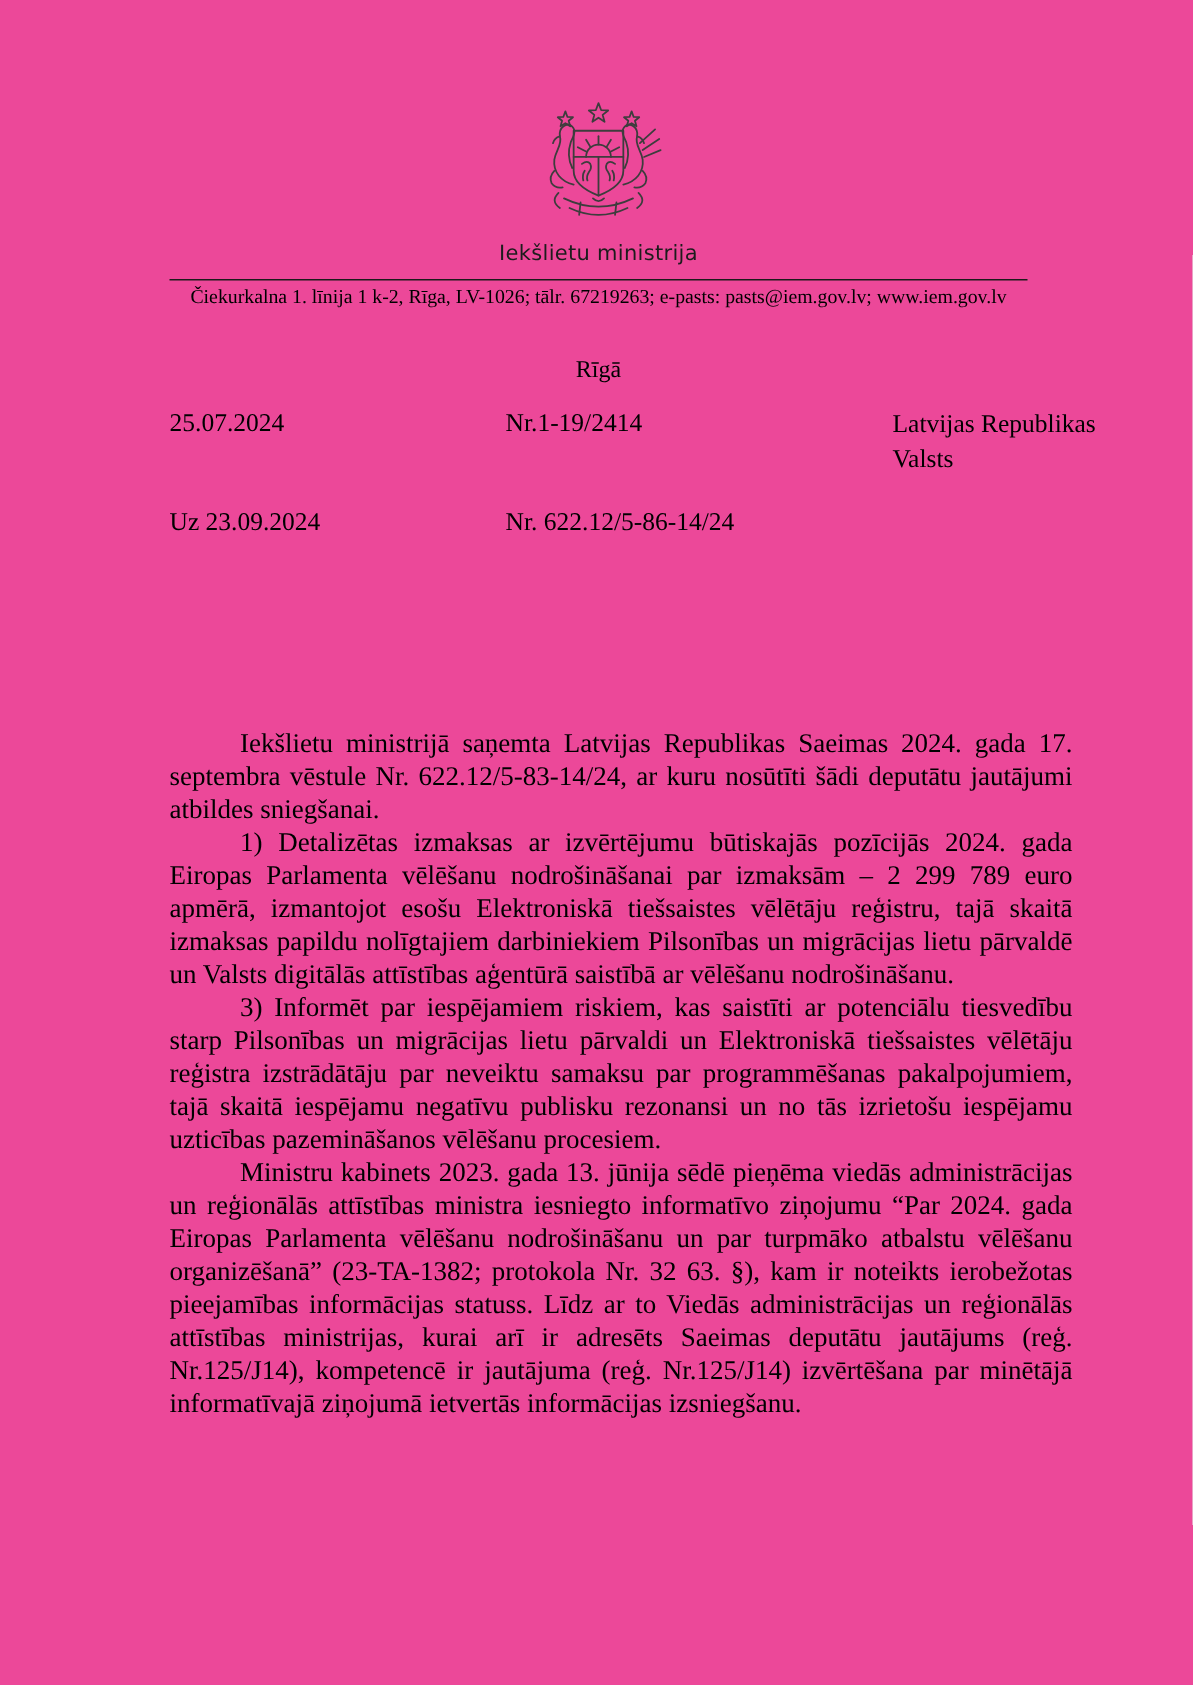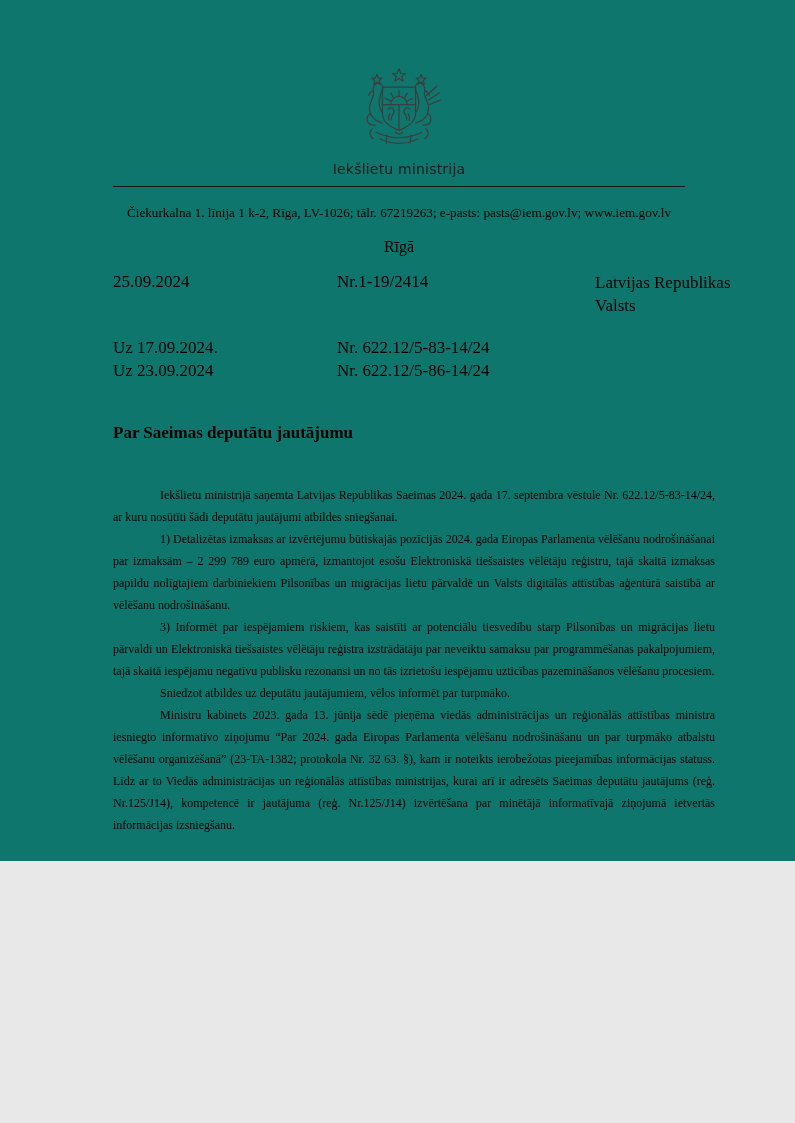--- a/index.html
+++ b/index.html
@@ -1,20 +1,20 @@
 <!DOCTYPE html>
 <html><head>
 <meta charset="utf-8">
 <style>
   html,body { margin:0; padding:0; background:#e8e8e8; }
   .page {
     position:relative;
-    width:795px; height:861px;
+    width:795px; height:1123px;
     margin:0 auto;
-    background:#0f766e;
+    background:#ec4899;
     color:#000;
     font-family:"Liberation Serif", serif;
     overflow:hidden;
   }
   
   .header {
     position:absolute;
     left:113px; top:66px;
     width:572px;
     text-align:center;
@@ -27,21 +27,21 @@
     margin-top:3px;
     letter-spacing:0.2px;
   }
   .header-rule {
     border:none;
     border-top:1.4px solid #1a1a1a;
     margin:9px 0 0 0;
   }
   .contact-line {
     font-size:13.2px;
-    margin-top:18px;
+    margin-top:3px;
     white-space:nowrap;
   }
   
   .place-line {
     position:absolute;
     left:113px; top:238px;
     width:572px;
     text-align:center;
     font-size:16px;
   }
@@ -71,21 +71,21 @@
     width:602px;
     font-size:17px;
     font-weight:bold;
     line-height:22.5px;
   }
   
   .body-text {
     position:absolute;
     left:113px; top:484px;
     width:602px;
-    font-size:12px;
+    font-size:18px;
     line-height:22px;
     text-align:justify;
   }
   .body-text p {
     margin:0;
     text-indent:47px;
   }
   .it { }
 </style>
 </head>
@@ -136,41 +136,35 @@
       <path d="M61,72 q4,4 8,0"></path>
     </svg>
     <div class="ministry-name">Iekšlietu ministrija</div>
     <hr class="header-rule">
     <div class="contact-line">Čiekurkalna 1. līnija 1 k-2, Rīga, LV-1026; tālr. 67219263; e-pasts: pasts@iem.gov.lv; www.iem.gov.lv</div>
   </div>
 
   <div class="place-line">Rīgā</div>
 
   <div class="meta-row">
-    <span class="meta-col-date">25.09.2024</span>
+    <span class="meta-col-date">25.07.2024</span>
     <span class="meta-col-number">Nr.1-19/2414</span>
     <span class="meta-col-addr">Latvijas Republikas Valsts</span>
   </div>
 
   <div class="refs">
-    <div class="ref-row">
-      <span class="ref-date">Uz 17.09.2024.</span>
-      <span class="ref-number">Nr. 622.12/5-83-14/24</span>
-    </div>
     <div class="ref-row">
       <span class="ref-date">Uz 23.09.2024</span>
       <span class="ref-number">Nr. 622.12/5-86-14/24</span>
     </div>
   </div>
 
   <div class="subject">
-    <div>Par Saeimas deputātu jautājumu</div>
   </div>
 
   <div class="body-text">
     <p><span>Iekšlietu ministrijā saņemta Latvijas Republikas Saeimas 2024. gada 17. septembra vēstule Nr. 622.12/5-83-14/24, ar kuru nosūtīti šādi deputātu jautājumi atbildes sniegšanai.</span></p>
     <p><span>1) Detalizētas izmaksas ar izvērtējumu būtiskajās pozīcijās 2024. gada Eiropas Parlamenta vēlēšanu nodrošināšanai par izmaksām – 2 299 789 </span><span class="it">euro</span><span> apmērā, izmantojot esošu Elektroniskā tiešsaistes vēlētāju reģistru, tajā skaitā izmaksas papildu nolīgtajiem darbiniekiem Pilsonības un migrācijas lietu pārvaldē un Valsts digitālās attīstības aģentūrā saistībā ar vēlēšanu nodrošināšanu.</span></p>
     <p><span>3) Informēt par iespējamiem riskiem, kas saistīti ar potenciālu tiesvedību starp Pilsonības un migrācijas lietu pārvaldi un Elektroniskā tiešsaistes vēlētāju reģistra izstrādātāju par neveiktu samaksu par programmēšanas pakalpojumiem, tajā skaitā iespējamu negatīvu publisku rezonansi un no tās izrietošu iespējamu uzticības pazemināšanos vēlēšanu procesiem.</span></p>
-    <p><span>Sniedzot atbildes uz deputātu jautājumiem, vēlos informēt par turpmāko.</span></p>
     <p><span>Ministru kabinets 2023. gada 13. jūnija sēdē pieņēma viedās administrācijas un reģionālās attīstības ministra iesniegto informatīvo ziņojumu “Par 2024. gada Eiropas Parlamenta vēlēšanu nodrošināšanu un par turpmāko atbalstu vēlēšanu organizēšanā” (23-TA-1382; protokola Nr. 32 63. §), kam ir noteikts ierobežotas pieejamības informācijas statuss. Līdz ar to Viedās administrācijas un reģionālās attīstības ministrijas, kurai arī ir adresēts Saeimas deputātu jautājums (reģ. Nr.125/J14), kompetencē ir jautājuma (reģ. Nr.125/J14) izvērtēšana par minētājā informatīvajā ziņojumā ietvertās informācijas izsniegšanu.</span></p>
   </div>
 
 </div>
 
 </body></html>

